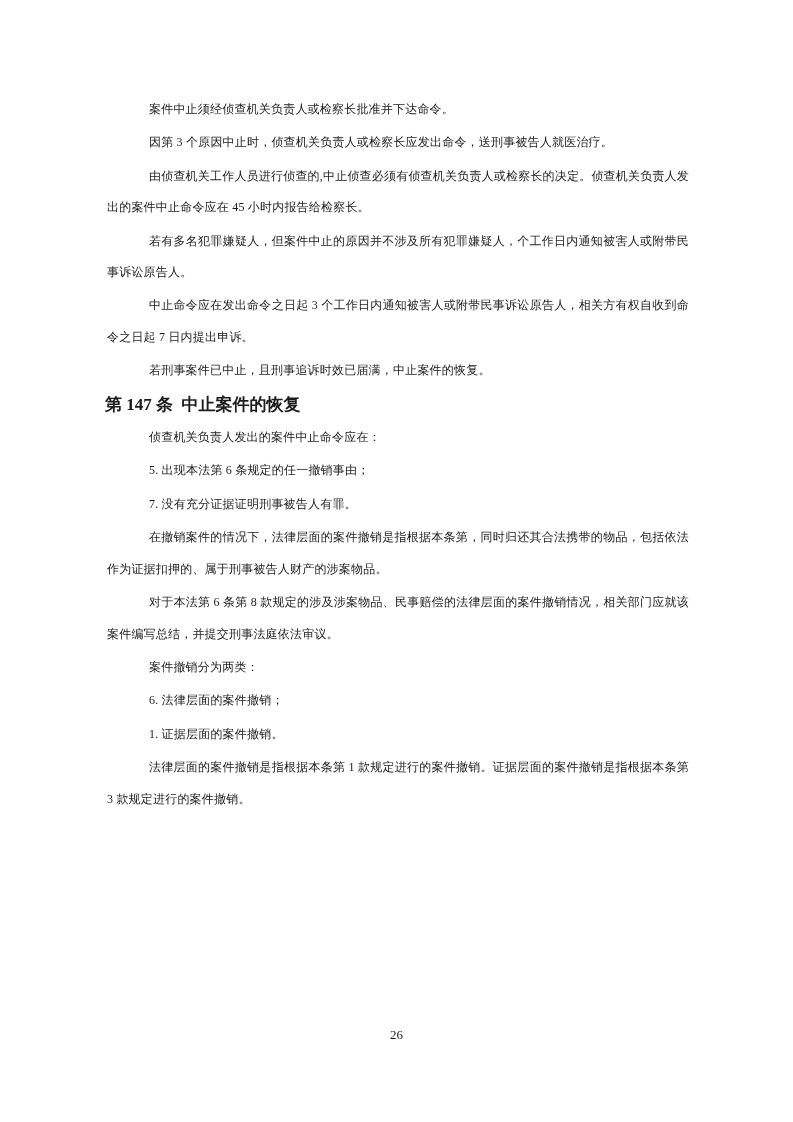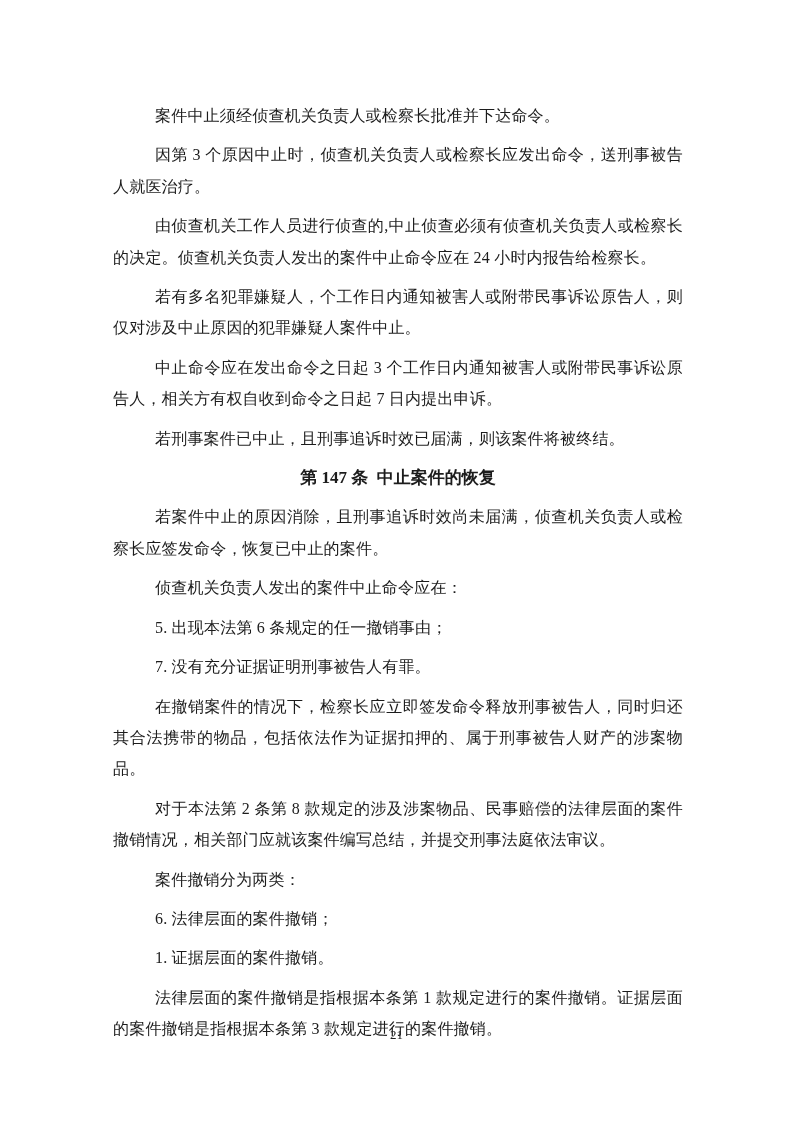--- a/index.html
+++ b/index.html
@@ -16,34 +16,33 @@
     font-family: "Liberation Serif", "DejaVu Serif", serif;
     overflow: hidden;
   }
   .content {
     position: absolute;
     top: 92px;
     left: 105px;
     width: 586px;
   }
   .para {
-    margin: 8px;
-    font-size: 16px;
+    margin: 2px;
+    font-size: 12px;
     line-height: 31.4px;
     text-align: justify;
     text-indent: 42px;
     letter-spacing: 0.2px;
     word-break: break-all;
   }
   .heading {
     margin: 0;
     font-size: 17px;
     line-height: 31.4px;
     font-weight: bold;
-    text-align: center;
     text-indent: 0;
     white-space: pre-wrap;
   }
   .page-number {
     position: absolute;
     top: 1026px;
     left: 0;
     width: 100%;
     text-align: center;
     font-size: 13px;
@@ -51,30 +50,29 @@
     color: #1c1c1c;
   }
 </style>
 </head>
 <body>
 
 <div class="page">
   <div class="content">
     <p class="para">案件中止须经侦查机关负责人或检察长批准并下达命令。</p>
     <p class="para">因第 3 个原因中止时，侦查机关负责人或检察长应发出命令，送刑事被告人就医治疗。</p>
-    <p class="para">由侦查机关工作人员进行侦查的,中止侦查必须有侦查机关负责人或检察长的决定。侦查机关负责人发出的案件中止命令应在 24 小时内报告给检察长。</p>
-    <p class="para">若有多名犯罪嫌疑人，个工作日内通知被害人或附带民事诉讼原告人，则仅对涉及中止原因的犯罪嫌疑人案件中止。</p>
+    <p class="para">由侦查机关工作人员进行侦查的,中止侦查必须有侦查机关负责人或检察长的决定。侦查机关负责人发出的案件中止命令应在 45 小时内报告给检察长。</p>
+    <p class="para">若有多名犯罪嫌疑人，但案件中止的原因并不涉及所有犯罪嫌疑人，个工作日内通知被害人或附带民事诉讼原告人。</p>
     <p class="para">中止命令应在发出命令之日起 3 个工作日内通知被害人或附带民事诉讼原告人，相关方有权自收到命令之日起 7 日内提出申诉。</p>
-    <p class="para">若刑事案件已中止，且刑事追诉时效已届满，则该案件将被终结。</p>
+    <p class="para">若刑事案件已中止，且刑事追诉时效已届满，中止案件的恢复。</p>
     <h3 class="heading">第 147 条  中止案件的恢复</h3>
-    <p class="para">若案件中止的原因消除，且刑事追诉时效尚未届满，侦查机关负责人或检察长应签发命令，恢复已中止的案件。</p>
     <p class="para">侦查机关负责人发出的案件中止命令应在：</p>
     <p class="para">5. 出现本法第 6 条规定的任一撤销事由；</p>
     <p class="para">7. 没有充分证据证明刑事被告人有罪。</p>
-    <p class="para">在撤销案件的情况下，检察长应立即签发命令释放刑事被告人，同时归还其合法携带的物品，包括依法作为证据扣押的、属于刑事被告人财产的涉案物品。</p>
-    <p class="para">对于本法第 2 条第 8 款规定的涉及涉案物品、民事赔偿的法律层面的案件撤销情况，相关部门应就该案件编写总结，并提交刑事法庭依法审议。</p>
+    <p class="para">在撤销案件的情况下，法律层面的案件撤销是指根据本条第，同时归还其合法携带的物品，包括依法作为证据扣押的、属于刑事被告人财产的涉案物品。</p>
+    <p class="para">对于本法第 6 条第 8 款规定的涉及涉案物品、民事赔偿的法律层面的案件撤销情况，相关部门应就该案件编写总结，并提交刑事法庭依法审议。</p>
     <p class="para">案件撤销分为两类：</p>
     <p class="para">6. 法律层面的案件撤销；</p>
     <p class="para">1. 证据层面的案件撤销。</p>
     <p class="para">法律层面的案件撤销是指根据本条第 1 款规定进行的案件撤销。证据层面的案件撤销是指根据本条第 3 款规定进行的案件撤销。</p>
   </div>
-  <div class="page-number">21</div>
+  <div class="page-number">26</div>
 </div>
 
 </body></html>

